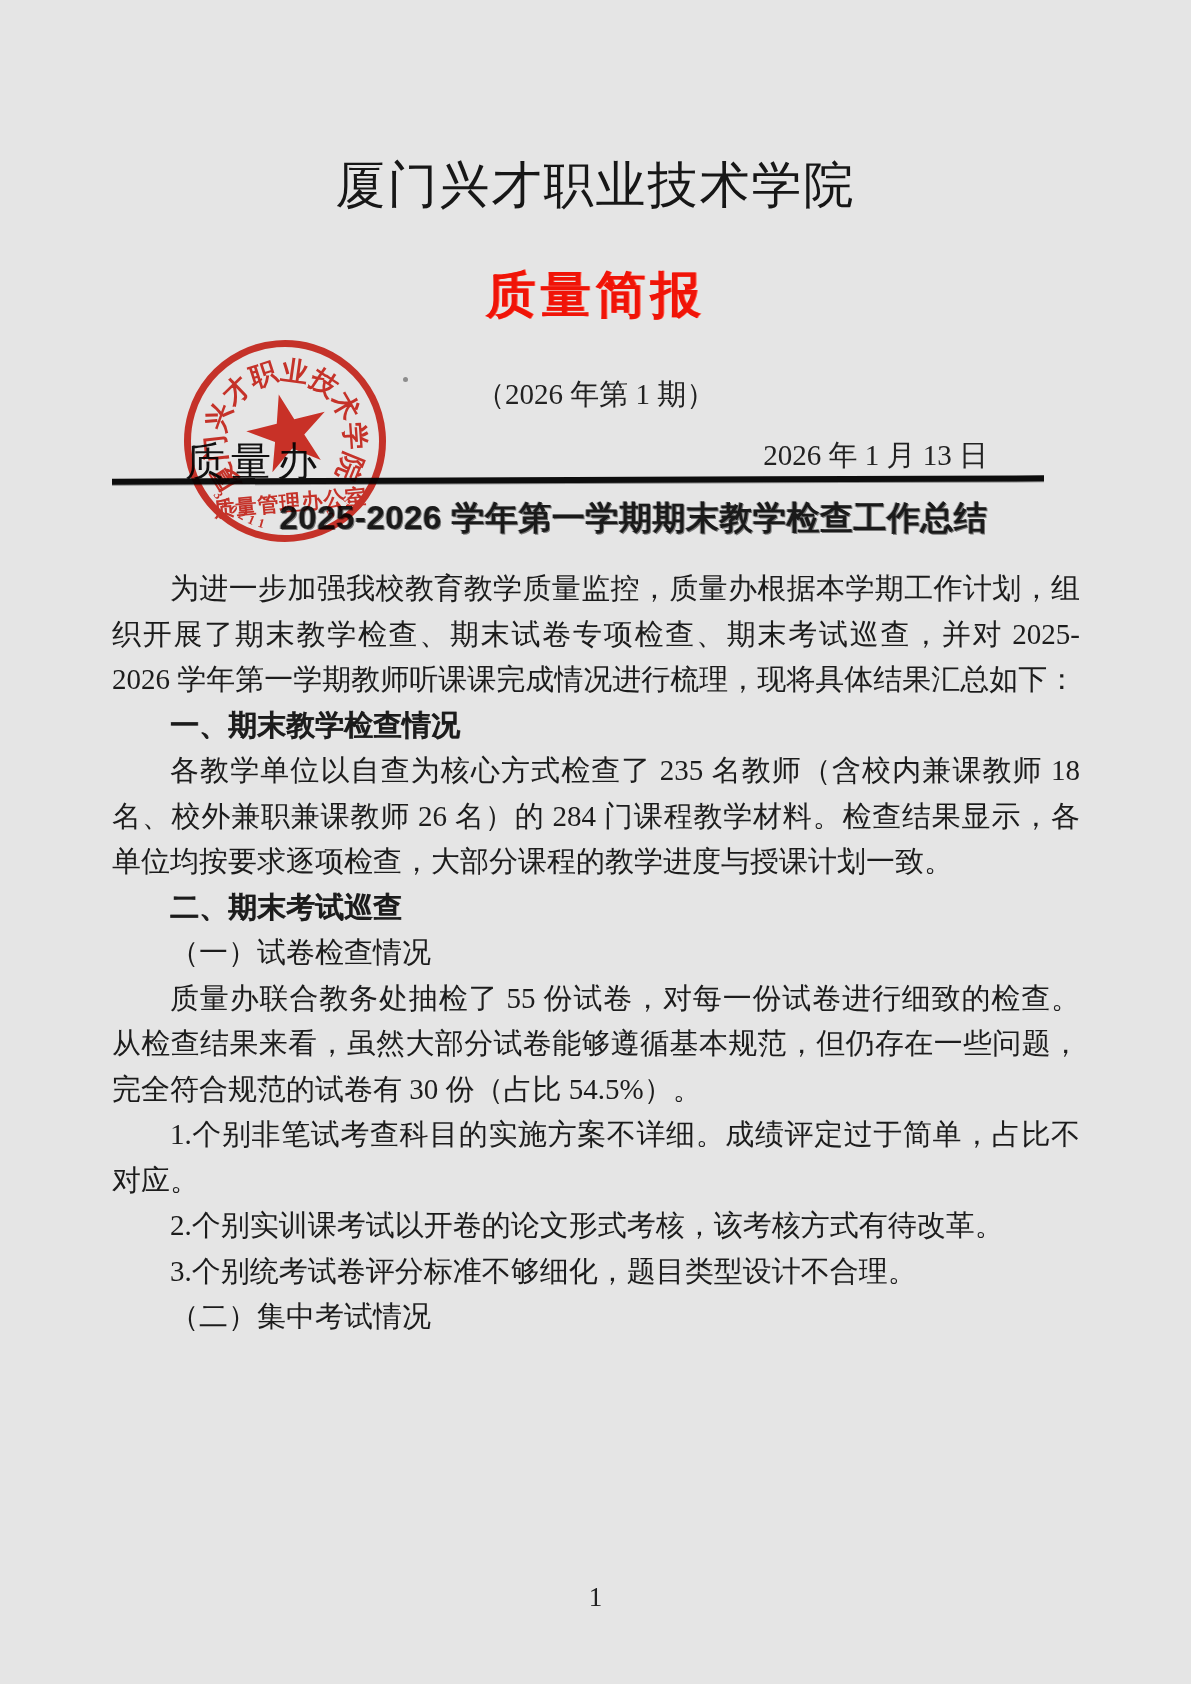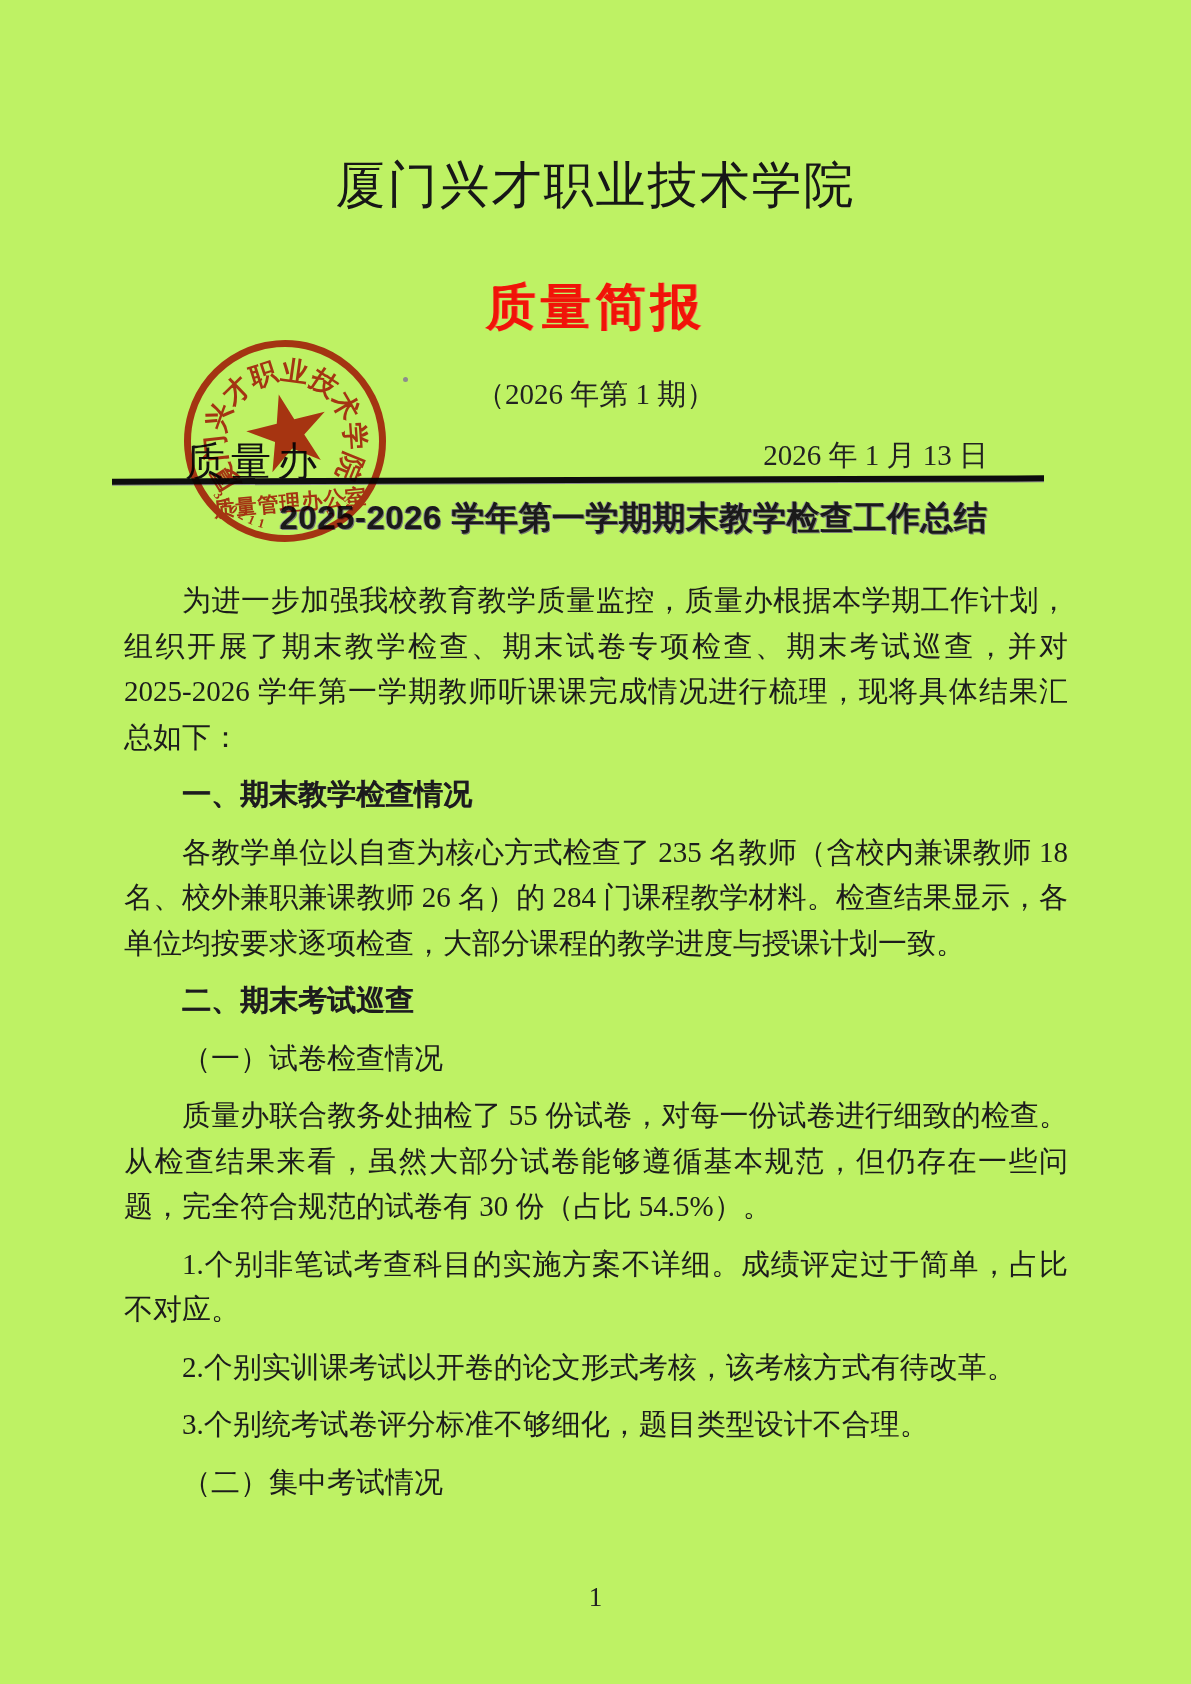--- a/index.html
+++ b/index.html
@@ -1,36 +1,36 @@
 <!DOCTYPE html>
 <html><head>
 <meta charset="utf-8">
 <style>
   html,body { margin:0; padding:0; background:#ffffff; }
   .page {
     position: relative;
     width: 1191px;
     height: 1684px;
-    background: #bef264;
+    background: #e5e5e5;
     overflow: hidden;
     font-family: "Liberation Serif", "DejaVu Serif", serif;
     color: #1c1c1c;
   }
   .school-name {
     position: absolute;
     top: 152px; left: 0; width: 100%;
     text-align: center;
     font-size: 50px;
     letter-spacing: 2px;
     color: #171717;
     font-weight: 500;
   }
   .bulletin-title {
     position: absolute;
-    top: 274px; left: 0; width: 100%;
+    top: 262px; left: 0; width: 100%;
     text-align: center;
     font-size: 50px;
     font-weight: bold;
     letter-spacing: 5px;
     color: #f01408;
     text-shadow: 1px 0 0 #ff5a4d;
   }
   .issue-label {
     position: absolute;
     top: 375px; left: 0; width: 100%;
@@ -71,21 +71,21 @@
     position: absolute;
     top: 566px; left: 112px;
     width: 968px;
     font-size: 29px;
     line-height: 45.5px;
     text-align: justify;
     text-justify: inter-ideograph;
     color: #1c1c1c;
     z-index: 3;
   }
-  .report-body p { margin: 12px; text-indent: 2em; }
+  .report-body p { margin: 0; text-indent: 2em; }
   .report-body p.p-heading {
     font-family: "Liberation Sans", "DejaVu Sans", sans-serif;
     font-weight: bold;
     text-shadow: 0.5px 0 0 #555;
   }
   .page-number {
     position: absolute;
     top: 1582px; left: 0; width: 100%;
     text-align: center;
     font-size: 27px;

